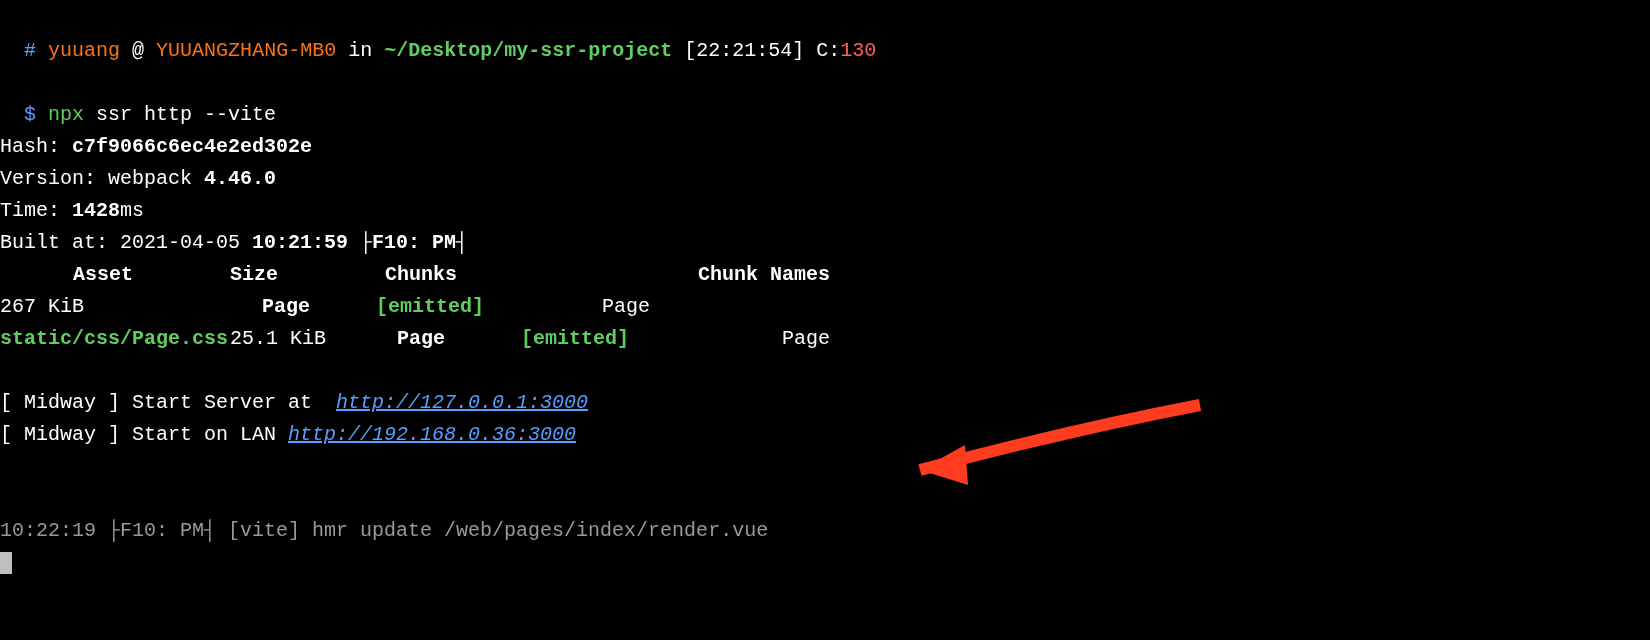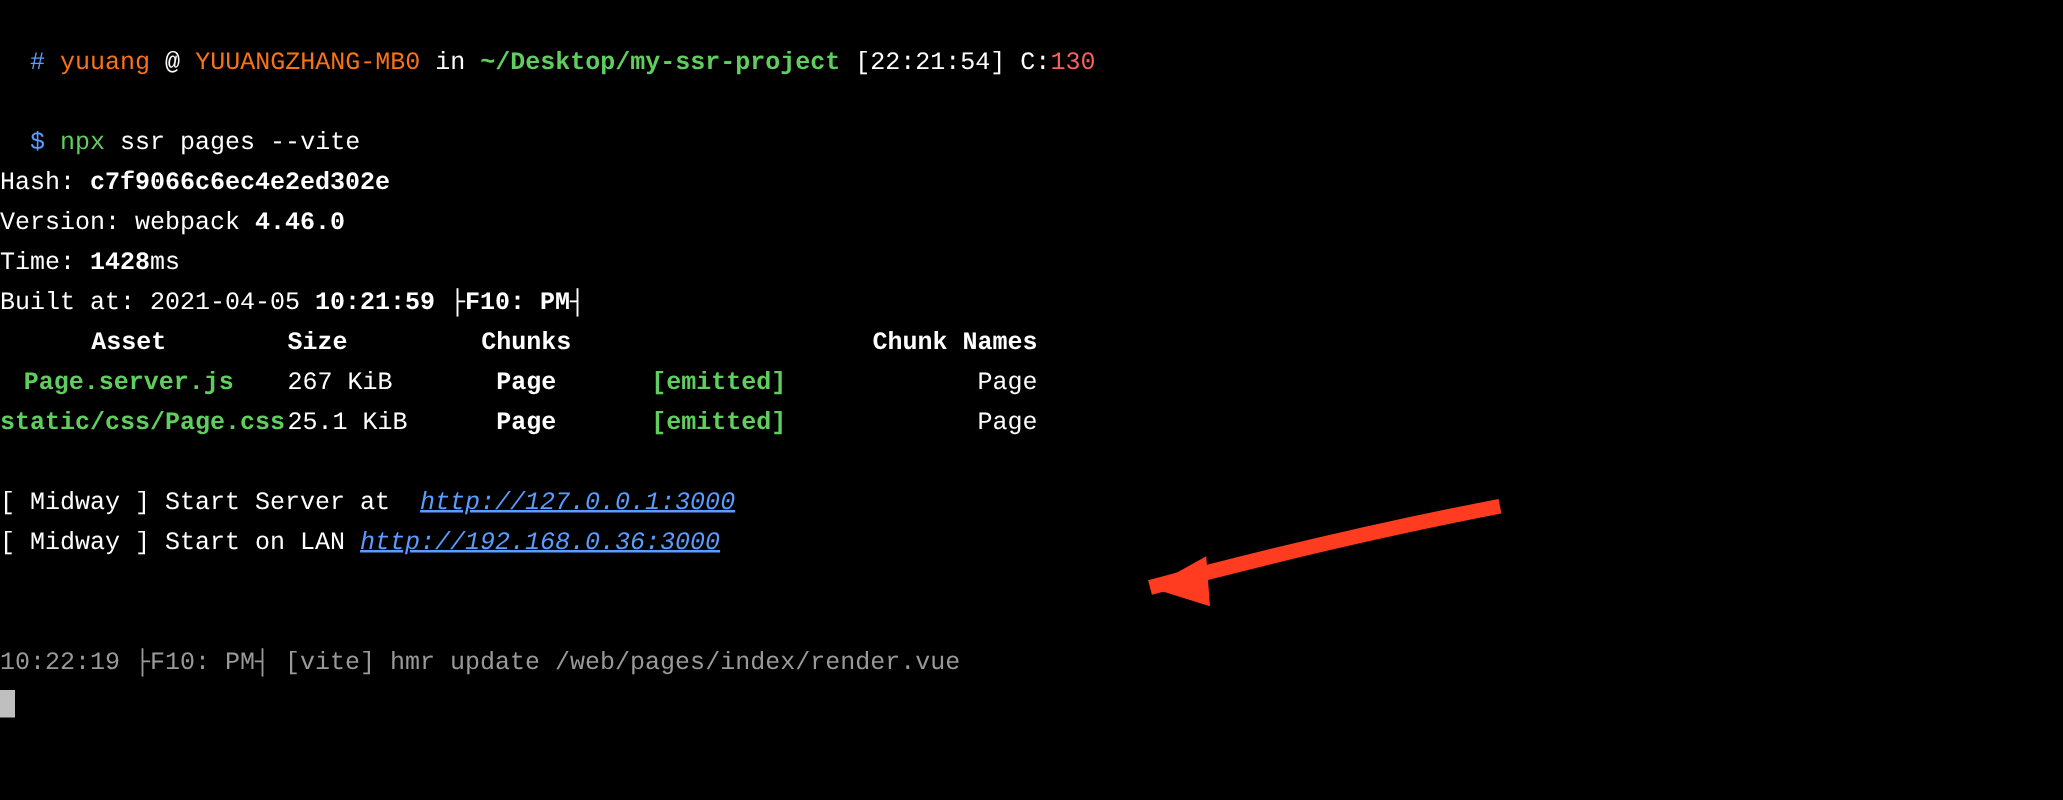--- a/index.html
+++ b/index.html
@@ -52,38 +52,37 @@
     }
   </style>
 </head>
 <body>
 
 <div class="line">
   <span class="c-blue">#</span><span> </span><span class="c-cyan">yuuang</span><span> </span><span>@</span><span> </span><span class="c-cyan">YUUANGZHANG-MB0</span><span> </span><span>in</span><span> </span><span class="c-green bold">~/Desktop/my-ssr-project</span><span> </span><span>[22:21:54]</span><span> </span><span>C:</span><span class="c-red">130</span>
 </div>
 
 <div class="line">
-  <span class="c-blue">$</span><span> </span><span class="c-green">npx</span><span> </span><span>ssr pages --vite</span>
+  <span class="c-blue">$</span><span> </span><span class="c-green">npx</span><span> </span><span>ssr http --vite</span>
 </div>
 
 <div class="line"><span>Hash: </span><span class="bold">c7f9066c6ec4e2ed302e</span></div>
 <div class="line"><span>Version: webpack </span><span class="bold">4.46.0</span></div>
 <div class="line"><span>Time: </span><span class="bold">1428</span><span>ms</span></div>
 <div class="line"><span>Built at: 2021-04-05 </span><span class="bold">10:21:59</span><span class="bold"> ├F10: PM┤</span></div>
 
 <div class="table-row bold">
   <span class="col-asset">Asset</span>
   <span class="col-size">Size</span>
   <span class="col-chunks">Chunks</span>
   <span class="col-status"></span>
   <span class="col-names">Chunk Names</span>
 </div>
 
 <div class="table-row">
-  <span class="col-asset c-green bold">Page.server.js</span>
   <span class="col-size">267 KiB</span>
   <span class="col-chunks bold">Page</span>
   <span class="col-status c-green bold">[emitted]</span>
   <span class="col-names">Page</span>
 </div>
 
 <div class="table-row">
   <span class="col-asset c-green bold">static/css/Page.css</span>
   <span class="col-size">25.1 KiB</span>
   <span class="col-chunks bold">Page</span>

